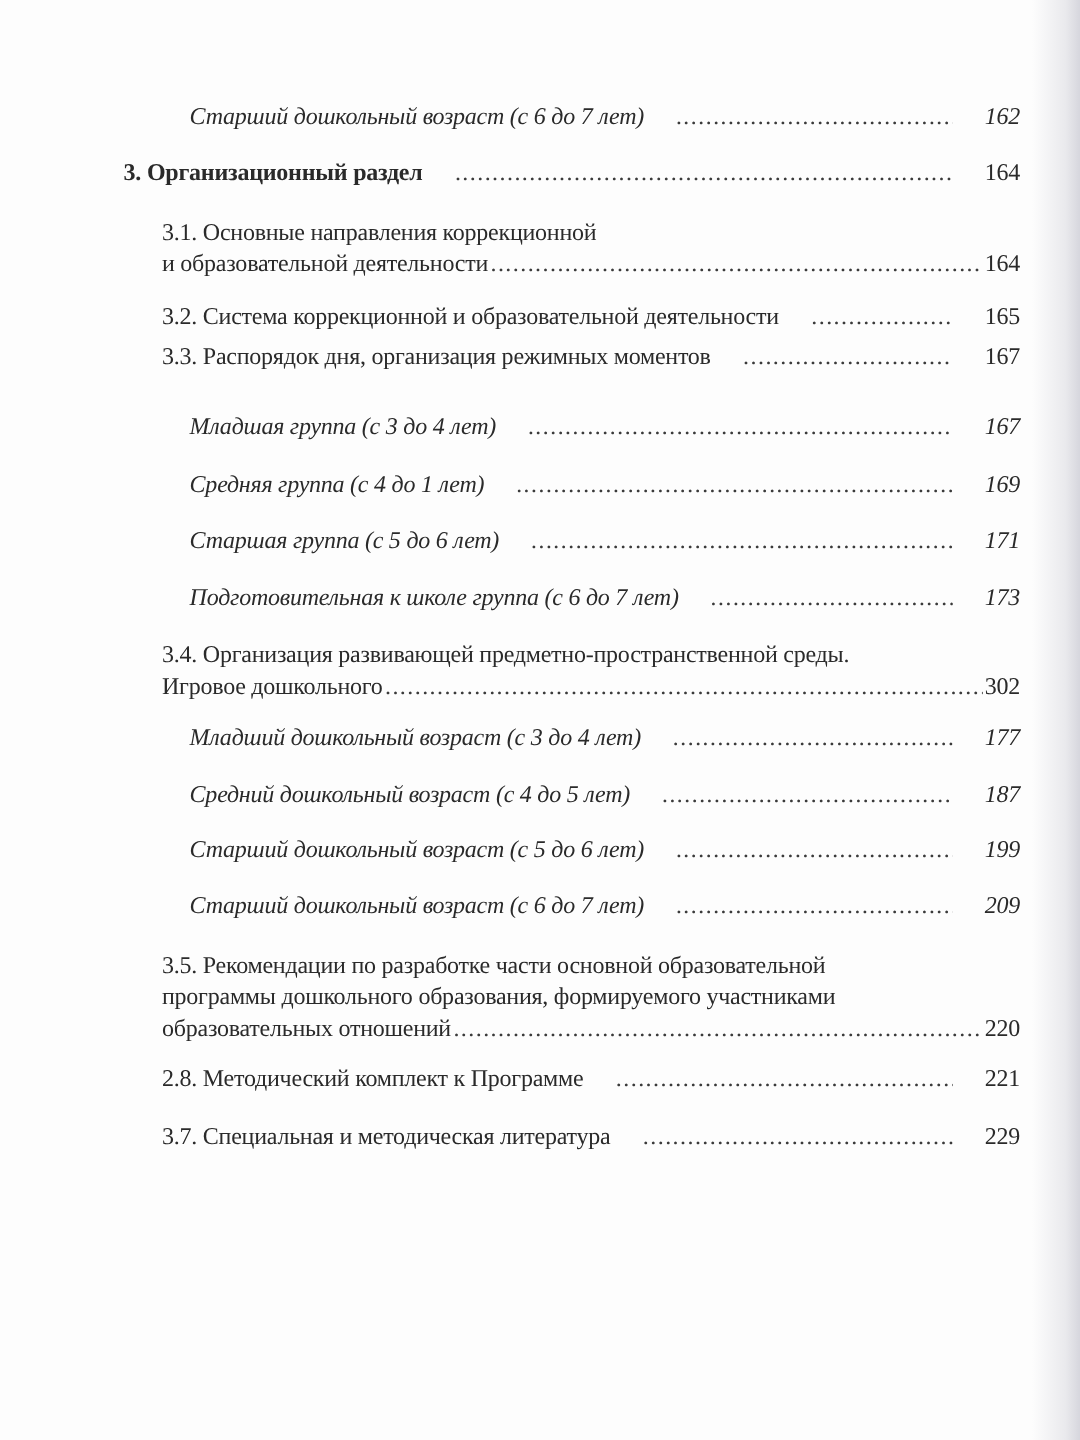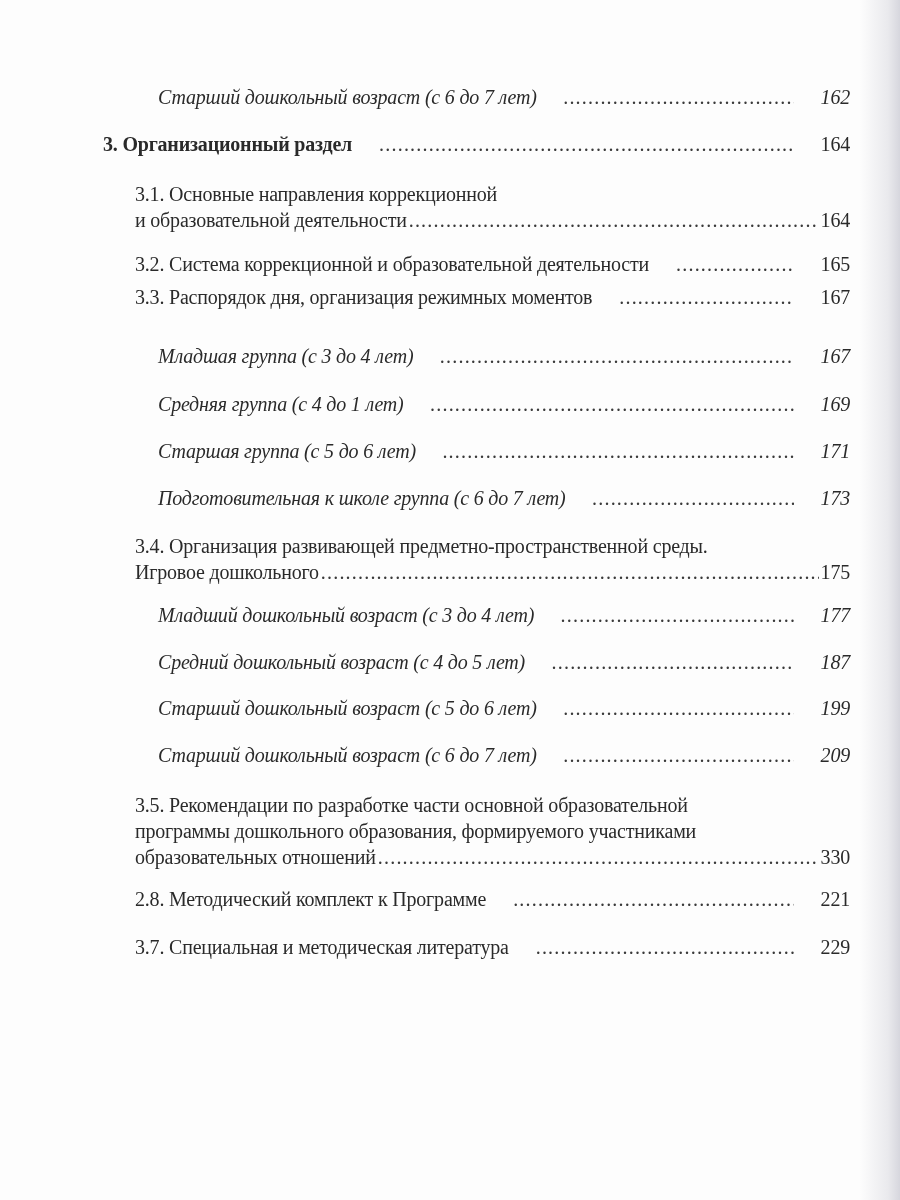--- a/index.html
+++ b/index.html
@@ -99,21 +99,21 @@
     <span class="txt">Подготовительная к школе группа (с 6 до 7 лет)</span>
     <span class="dots"></span>
     <span class="pg">173</span>
   </div>
 
   <div class="entry multi" style="left:135px; top:533px; width:715px;">
     <span class="line">3.4. Организация развивающей предметно-пространственной среды.</span>
     <span class="last">
       <span class="txt">Игровое дошкольного</span>
       <span class="dots"></span>
-      <span class="pg">175</span>
+      <span class="pg">302</span>
     </span>
   </div>
 
   <div class="entry italic" style="left:158px; top:602px; width:692px;">
     <span class="txt">Младший дошкольный возраст (с 3 до 4 лет)</span>
     <span class="dots"></span>
     <span class="pg">177</span>
   </div>
 
   <div class="entry italic" style="left:158px; top:649px; width:692px;">
@@ -133,21 +133,21 @@
     <span class="dots"></span>
     <span class="pg">209</span>
   </div>
 
   <div class="entry multi" style="left:135px; top:792px; width:715px;">
     <span class="line">3.5. Рекомендации по разработке части основной образовательной</span>
     <span class="line">программы дошкольного образования, формируемого участниками</span>
     <span class="last">
       <span class="txt">образовательных отношений</span>
       <span class="dots"></span>
-      <span class="pg">330</span>
+      <span class="pg">220</span>
     </span>
   </div>
 
   <div class="entry" style="left:135px; top:886px; width:715px;">
     <span class="txt">2.8. Методический комплект к Программе</span>
     <span class="dots"></span>
     <span class="pg">221</span>
   </div>
 
   <div class="entry" style="left:135px; top:934px; width:715px;">

